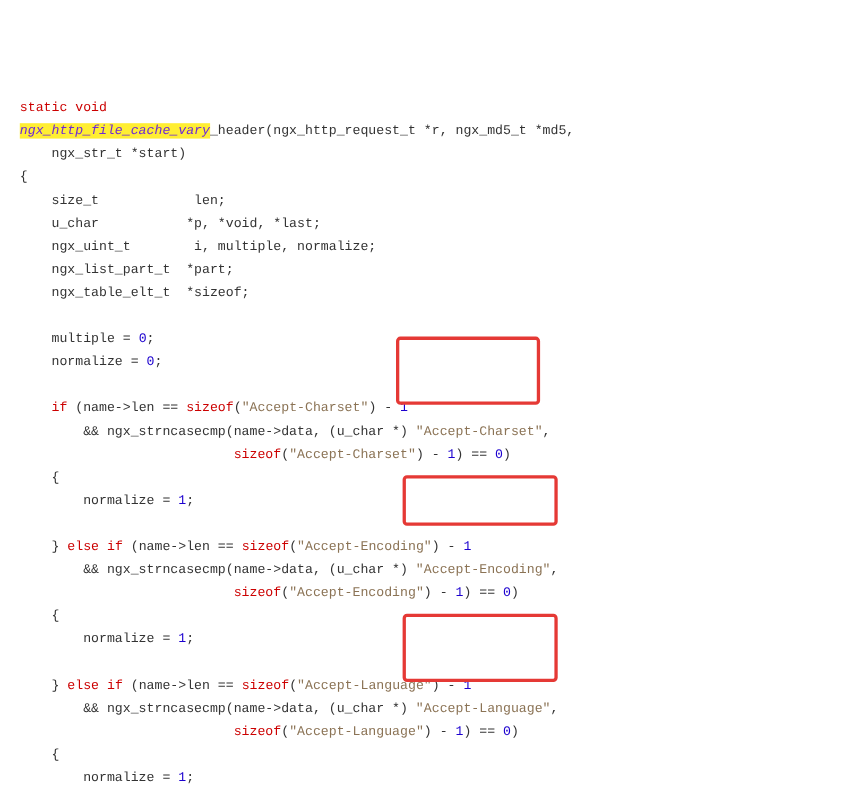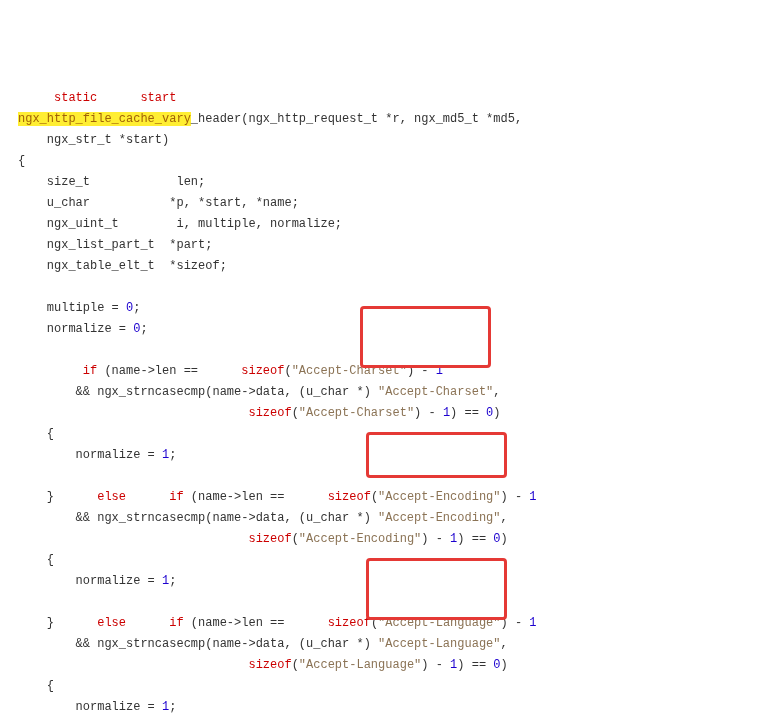--- a/index.html
+++ b/index.html
@@ -9,43 +9,43 @@
     font-size: 12px;
     line-height: 21px;
     background: #ffffff;
     color: #333333;
     white-space: pre;
     position: relative;
     width: 771px;
     box-sizing: border-box;
     overflow: hidden;
   }
-  .kw       { color: #cc0000; margin-left: 36px; }
-  .hl       { background: #ffee33; color: #a16207; }
+  .kw       { color: #cc0000; }
+  .hl       { background: #ffee33; color: #6d28d9; font-style: italic; }
   .fn       { color: #333333; }  
   .str      { color: #8b7355; }
   .numlit   { color: #1c00cf; }  
   .redbox {
     position: absolute;
     border: 3px solid #e53935;
     border-radius: 4px;
     pointer-events: none;
   }
 </style>
 </head>
 <body>
 
 
 
-<div><span class="kw">static</span> <span class="kw">start</span>
+<div><span class="kw">static</span> <span class="kw">void</span>
 <span class="hl">ngx_http_file_cache_vary</span><span class="fn">_header(ngx_http_request_t *r, ngx_md5_t *md5,</span>
 <span>    ngx_str_t *start)</span>
 <span>{</span>
 <span>    size_t            len;</span>
-<span>    u_char           *p, *start, *name;</span>
+<span>    u_char           *p, *void, *last;</span>
 <span>    ngx_uint_t        i, multiple, normalize;</span>
 <span>    ngx_list_part_t  *part;</span>
 <span>    ngx_table_elt_t  *sizeof;</span>
 
 <span>    multiple = </span><span class="numlit">0</span><span>;</span>
 <span>    normalize = </span><span class="numlit">0</span><span>;</span>
 
 <span>    </span><span class="kw">if</span><span> (name-&gt;len == </span><span class="kw">sizeof</span><span>(</span><span class="str">"Accept-Charset"</span><span>) - </span><span class="numlit">1</span>
 <span>        &amp;&amp; ngx_strncasecmp(name-&gt;data, (u_char *) </span><span class="str">"Accept-Charset"</span><span>,</span>
 <span>                           </span><span class="kw">sizeof</span><span>(</span><span class="str">"Accept-Charset"</span><span>) - </span><span class="numlit">1</span><span>) == </span><span class="numlit">0</span><span>)</span>

